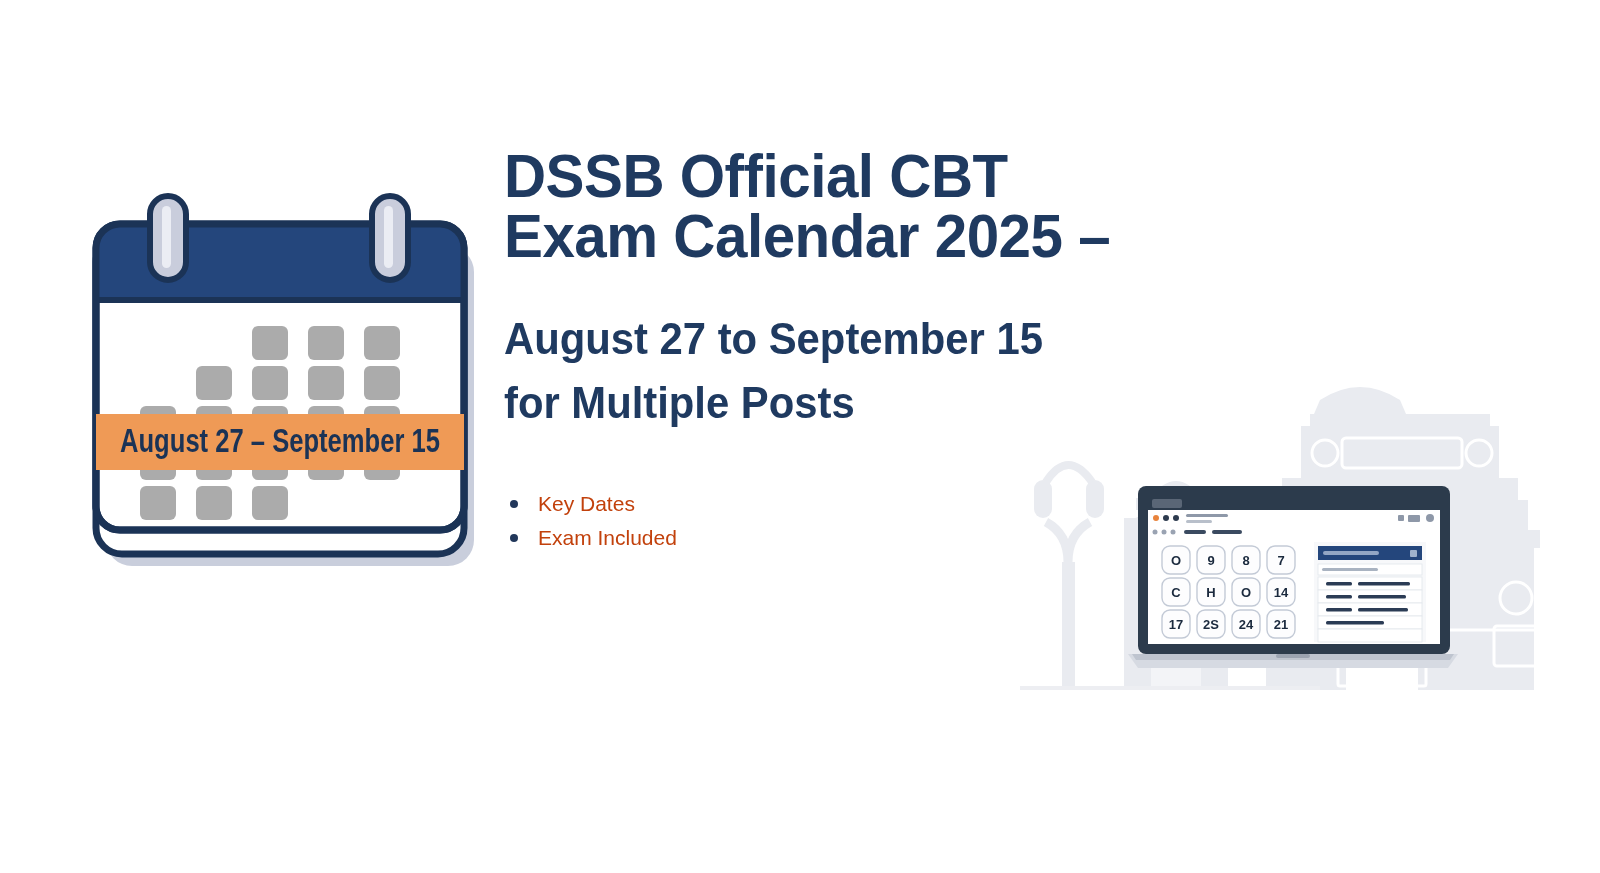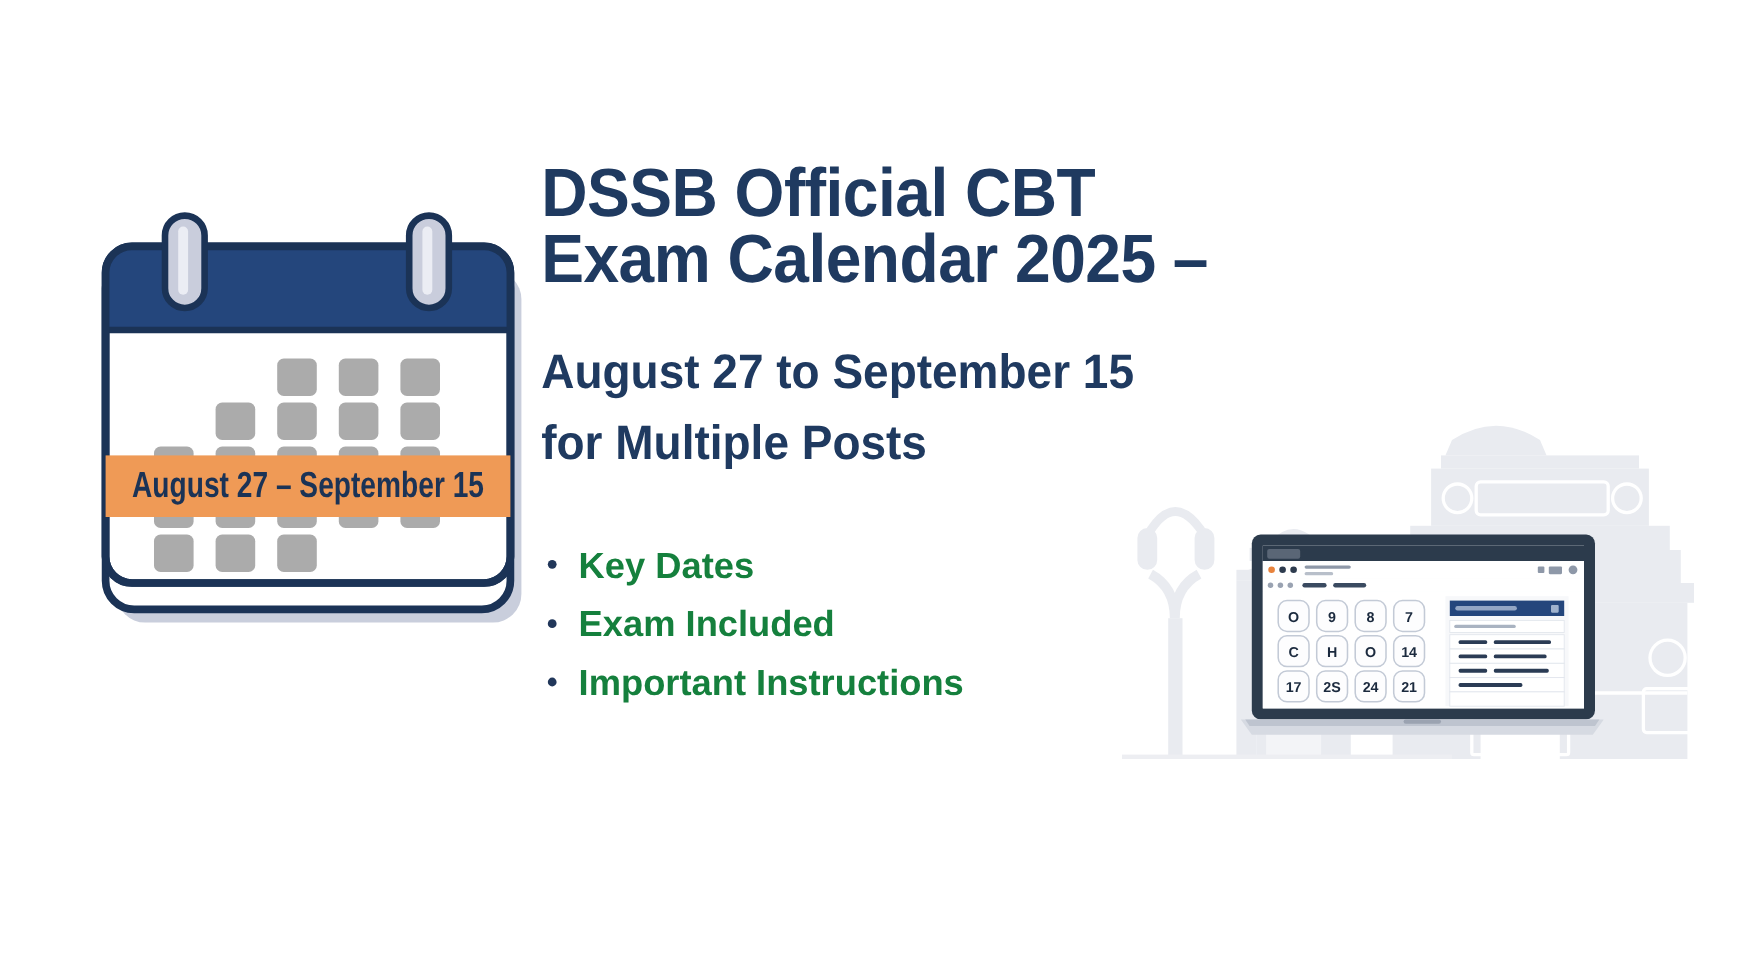--- a/index.html
+++ b/index.html
@@ -31,21 +31,21 @@
     position: absolute;
     left: 72px;
     top: 188px;
     width: 420px;
     height: 395px;
   }
 
   
   #text-column {
     position: absolute;
-    left: 492px;
+    left: 504px;
     top: 146px;
     width: 800px;
   }
   #headline {
     color: #1f3a60;
     font-size: 62px;
     line-height: 0.96;
     font-weight: 700;
     font-stretch: condensed;
     letter-spacing: -0.5px;
@@ -67,24 +67,24 @@
     transform-origin: left center;
   }
   #subhead .sub-line { display: block; }
 
   #bullet-list {
     list-style: none;
     margin: 52px 0 0 0;
     padding: 0;
   }
   #bullet-list li {
-    color: #15803d;
-    font-size: 33px;
+    color: #c2410c;
+    font-size: 21px;
     line-height: 1.62;
-    font-weight: 700;
+    font-weight: 400;
     padding-left: 34px;
     position: relative;
     white-space: nowrap;
   }
   #bullet-list li .bullet-dot {
     position: absolute;
     left: 6px;
     top: 50%;
     transform: translateY(-50%);
     width: 8px;
@@ -223,24 +223,20 @@
 
   <ul id="bullet-list">
     <li>
       <span class="bullet-dot"></span>
       <span>Key Dates</span>
     </li>
     <li>
       <span class="bullet-dot"></span>
       <span>Exam Included</span>
     </li>
-    <li>
-      <span class="bullet-dot"></span>
-      <span>Important Instructions</span>
-    </li>
   </ul>
 
 </div>
 
 <svg id="laptop" viewBox="0 0 330 200" xmlns="http://www.w3.org/2000/svg">
 
   <rect x="10" y="2" width="312" height="168" rx="8" fill="#2C3B4C"></rect>
 
   <rect x="20" y="12" width="292" height="148" fill="#FAFBFC"></rect>
 

